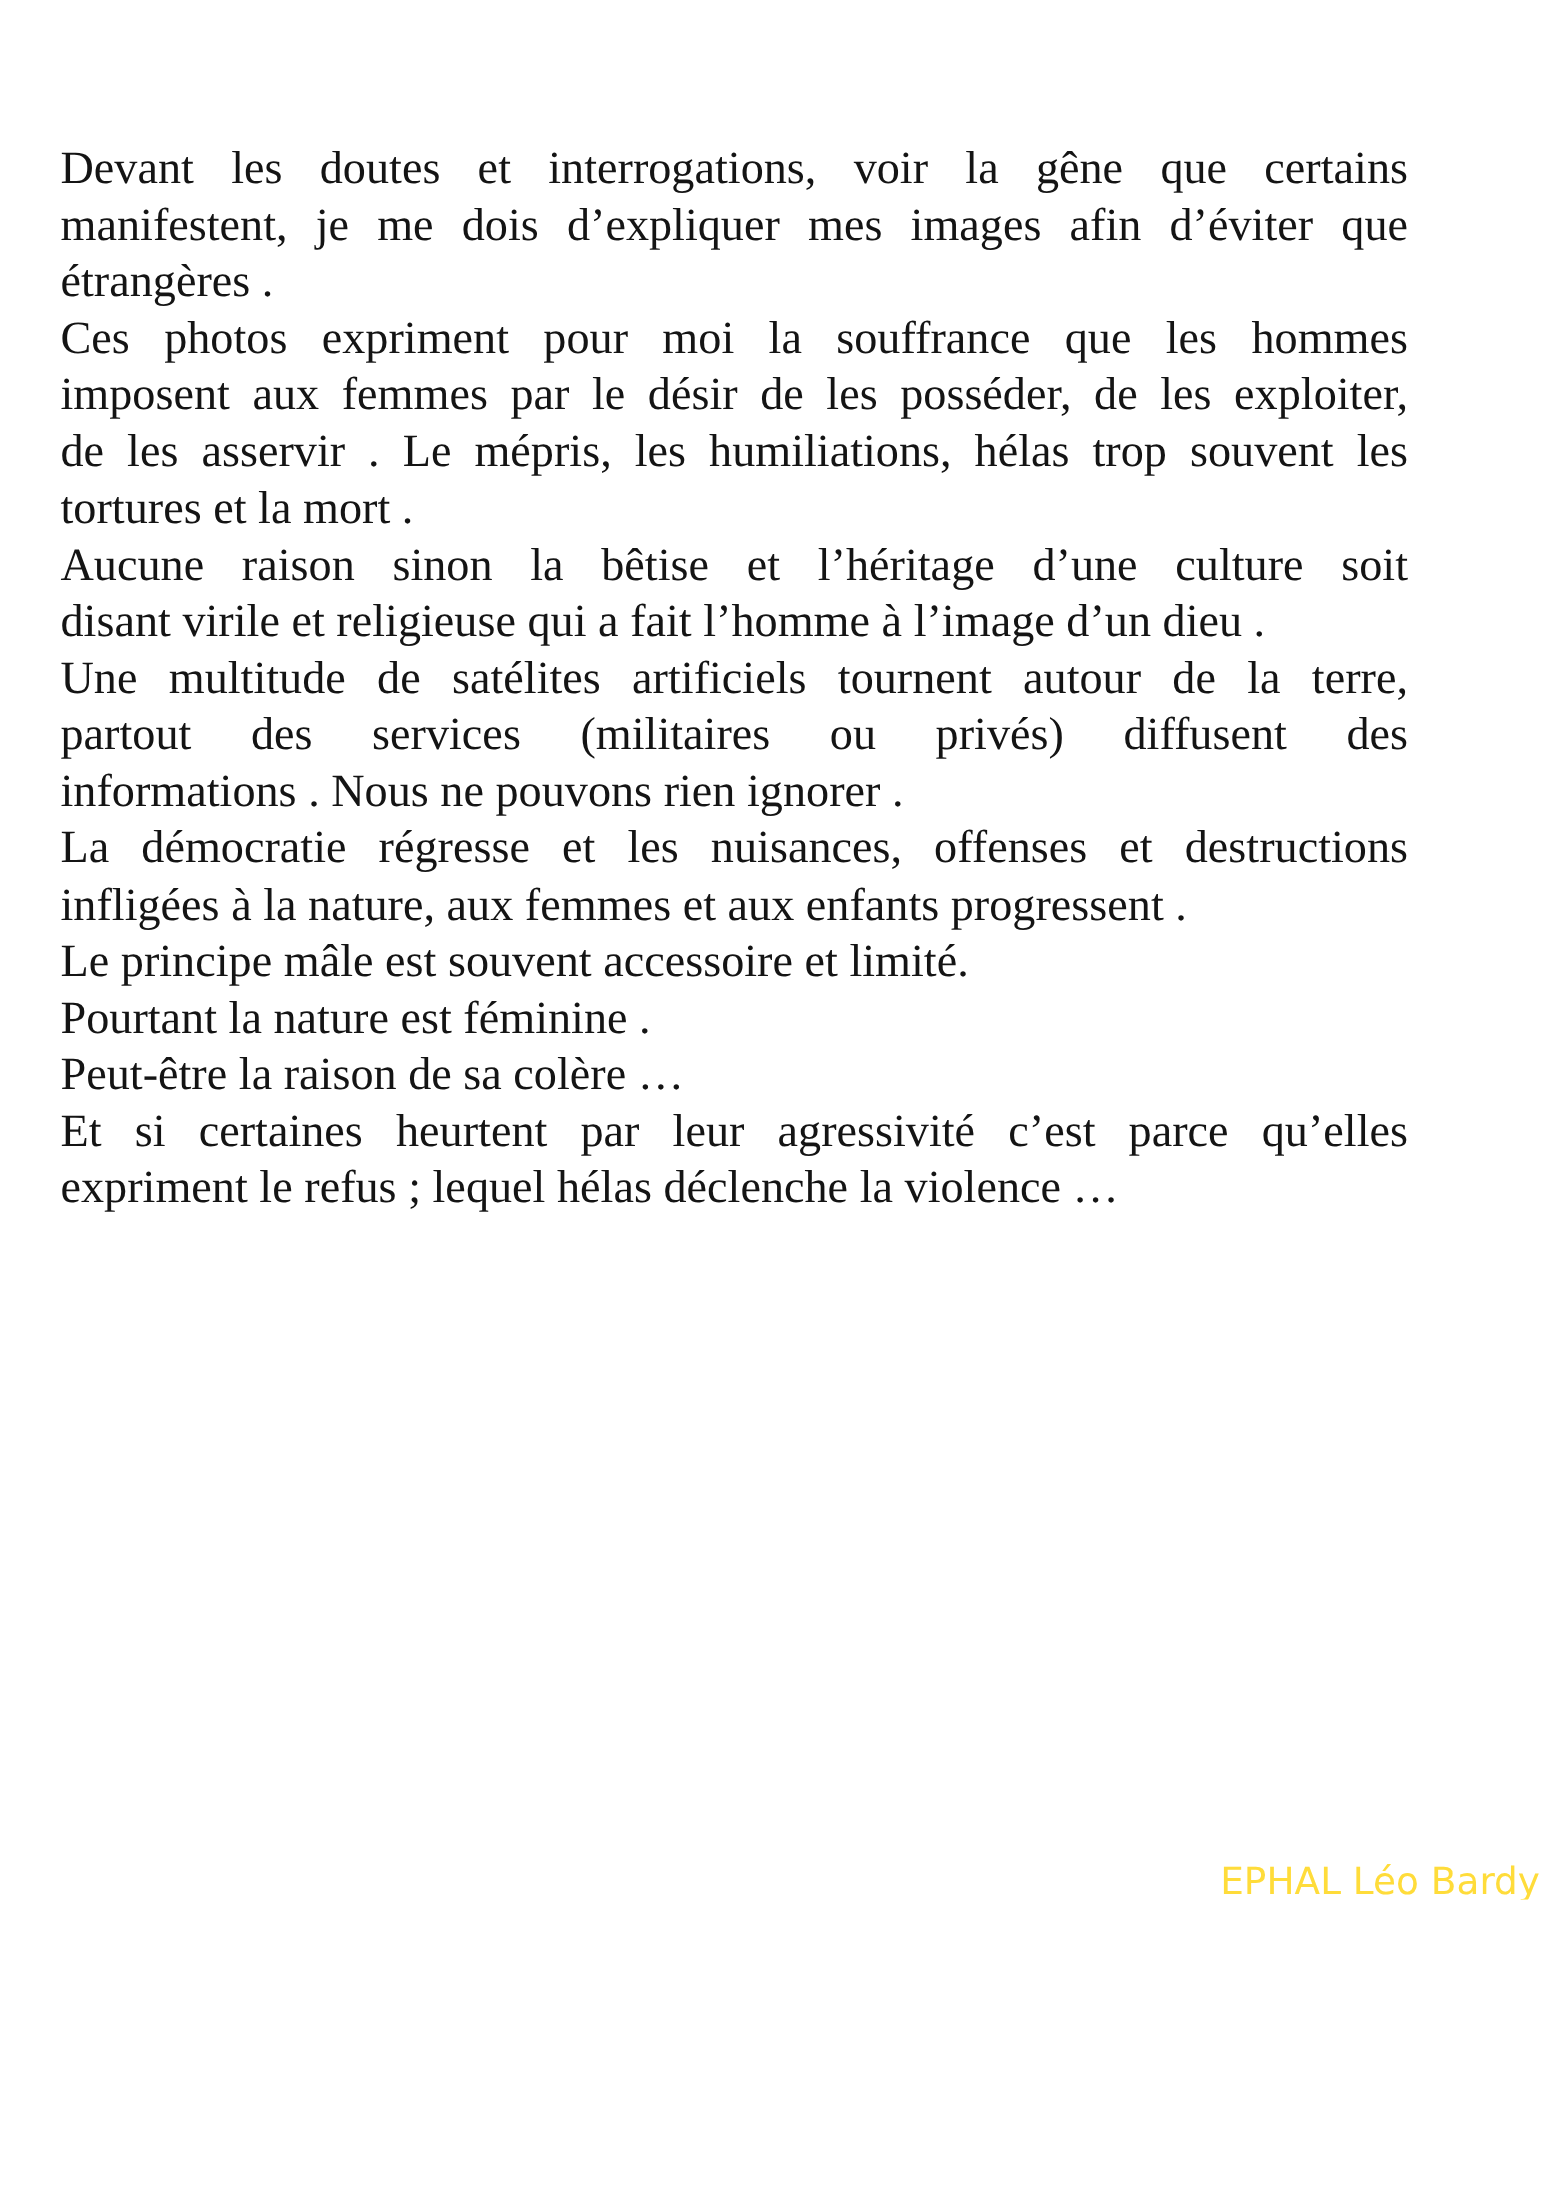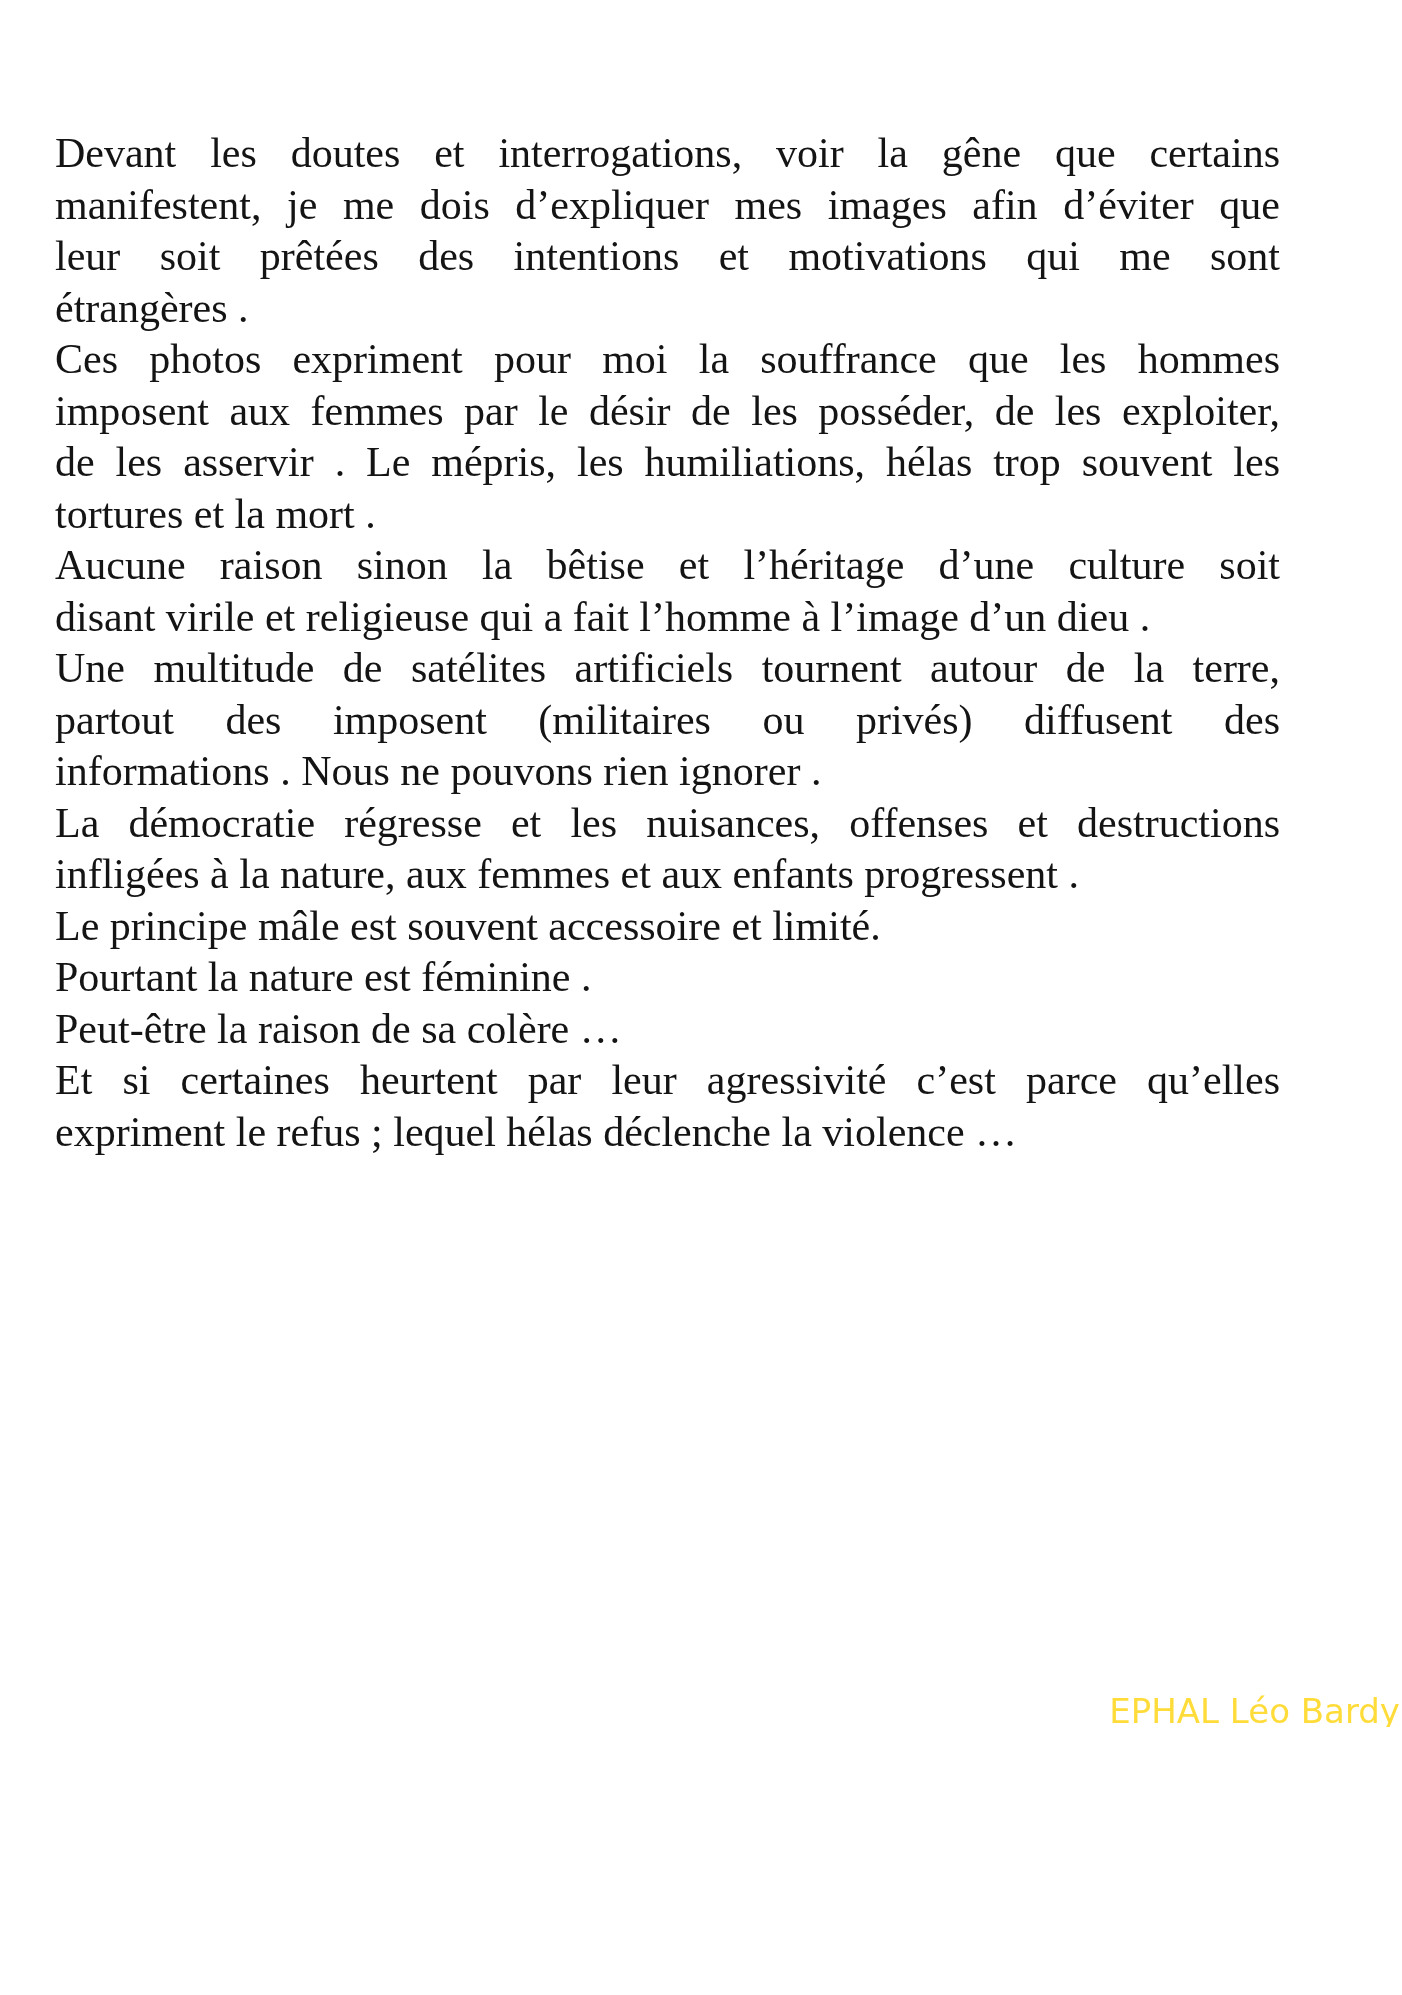--- a/index.html
+++ b/index.html
@@ -39,30 +39,29 @@
   }
 </style>
 </head>
 <body>
 
 <div class="page">
 
   <div class="text-block">
     <div class="line just">Devant les doutes et interrogations, voir la gêne que certains</div>
     <div class="line just">manifestent, je me dois d’expliquer mes images afin d’éviter que</div>
-    <div class="line just">leur soit prêtées des intentions et motivations qui me sont</div>
     <div class="line">étrangères .</div>
     <div class="line just">Ces photos expriment pour moi la souffrance que les hommes</div>
     <div class="line just">imposent aux femmes par le désir de les posséder, de les exploiter,</div>
     <div class="line just">de les asservir . Le mépris, les humiliations, hélas trop souvent les</div>
     <div class="line">tortures et la mort .</div>
     <div class="line just">Aucune raison sinon la bêtise et l’héritage d’une culture soit</div>
     <div class="line">disant virile et religieuse qui a fait  l’homme à l’image d’un dieu .</div>
     <div class="line just">Une multitude de satélites artificiels tournent autour de la terre,</div>
-    <div class="line just">partout des imposent (militaires ou privés) diffusent des</div>
+    <div class="line just">partout des services (militaires ou privés) diffusent des</div>
     <div class="line">informations . Nous ne pouvons rien ignorer .</div>
     <div class="line just">La démocratie régresse et les nuisances, offenses et destructions</div>
     <div class="line">infligées à la nature, aux femmes et aux enfants progressent .</div>
     <div class="line">Le principe mâle est souvent accessoire et limité.</div>
     <div class="line">Pourtant la nature est féminine .</div>
     <div class="line">Peut-être la raison de sa colère …</div>
     <div class="line just">Et si certaines heurtent par leur agressivité c’est parce qu’elles</div>
     <div class="line">expriment le refus ; lequel hélas déclenche la violence …</div>
   </div>
 

